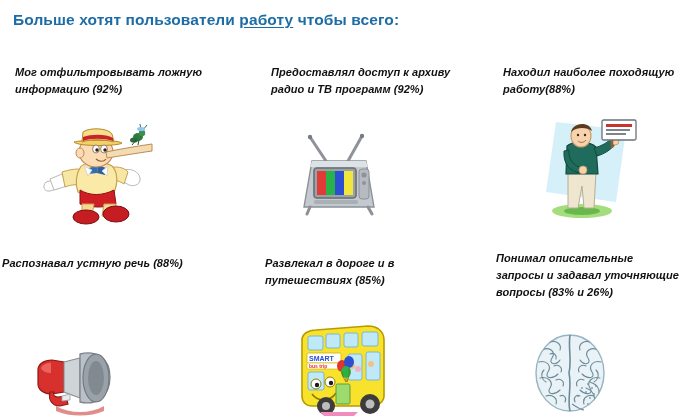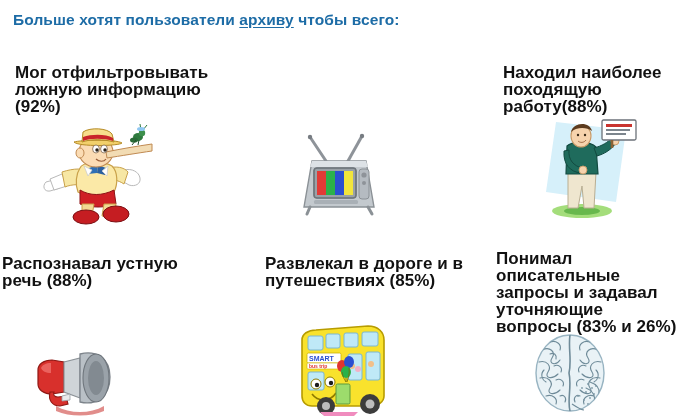--- a/index.html
+++ b/index.html
@@ -32,25 +32,26 @@
   }
   .title .u {
     text-decoration: underline;
     text-underline-offset: 2px;
   }
   
   .cell {
     position: absolute;
   }
   .cell .caption {
-    font-size: 17px;
+    font-size: 11px;
     font-weight: bold;
     color: #111111;
     line-height: 17px;
     letter-spacing: 0.05px;
+    font-style: italic;
   }
   
   .r1 { top: 64px; }
   .r2 { top: 255px; }
   .r2c3 { top: 250px; }
   .c1 { left: 15px; width: 215px; }
   .c2 { left: 271px; width: 200px; }
   .c3 { left: 503px; width: 178px; }
   .c1b { left: 2px; width: 200px; }
   .c2b { left: 265px; width: 200px; }
@@ -79,21 +80,21 @@
   .brain { left: 530px; top: 330px; width: 80px; height: 87px; }
 
   svg { display: block; overflow: visible; }
 </style>
 </head>
 <body>
 
 <div id="slide">
 
   <div class="title">
-    <span>Больше хотят пользователи </span><span class="u">архиву</span><span> чтобы всего:</span>
+    <span>Больше хотят пользователи </span><span class="u">работу</span><span> чтобы всего:</span>
   </div>
 
   <div class="cell r1 c1">
     <div class="caption">Мог отфильтровывать ложную информацию (92%)</div>
   </div>
 
   <div class="art pinocchio">
     <svg viewBox="0 0 120 100" width="120" height="100" aria-hidden="true">
 
       <path d="M6 58 C2 62 4 68 10 67 L20 64 L17 55 Z" fill="#ffffff" stroke="#b9b9b9" stroke-width="1"></path>
@@ -141,20 +142,23 @@
 
       <ellipse cx="98" cy="13" rx="5" ry="4" fill="#2f7a3e"></ellipse>
       <circle cx="102" cy="9" r="3.2" fill="#3d8f4c"></circle>
       <path d="M103 6 L107 1 M101 6 L100 0" stroke="#2f7a3e" stroke-width="1"></path>
       <ellipse cx="94" cy="16" rx="4" ry="2.6" fill="#2a6c38"></ellipse>
       <path d="M96 16 L92 21 M99 16 L98 21" stroke="#1f4f29" stroke-width="1"></path>
       <ellipse cx="101" cy="5" rx="4" ry="2" fill="#8fc7f2"></ellipse>
     </svg>
   </div>
 
+  <div class="cell r1 c2">
+    <div class="caption">Предоставлял доступ к архиву радио и ТВ программ  (92%)</div>
+  </div>
 
   <div class="art tv">
     <svg viewBox="0 0 86 84" width="86" height="84" aria-hidden="true">
 
       <path d="M30 28 L14 4" stroke="#8e9399" stroke-width="3" stroke-linecap="round"></path>
       <path d="M52 28 L66 3" stroke="#8e9399" stroke-width="3" stroke-linecap="round"></path>
       <circle cx="14" cy="4" r="2.2" fill="#777c82"></circle>
       <circle cx="66" cy="3" r="2.2" fill="#777c82"></circle>
 
       <path d="M16 28 L70 28 L78 74 L8 74 Z" fill="#c3c9ce" stroke="#8b9196" stroke-width="1.4"></path>

